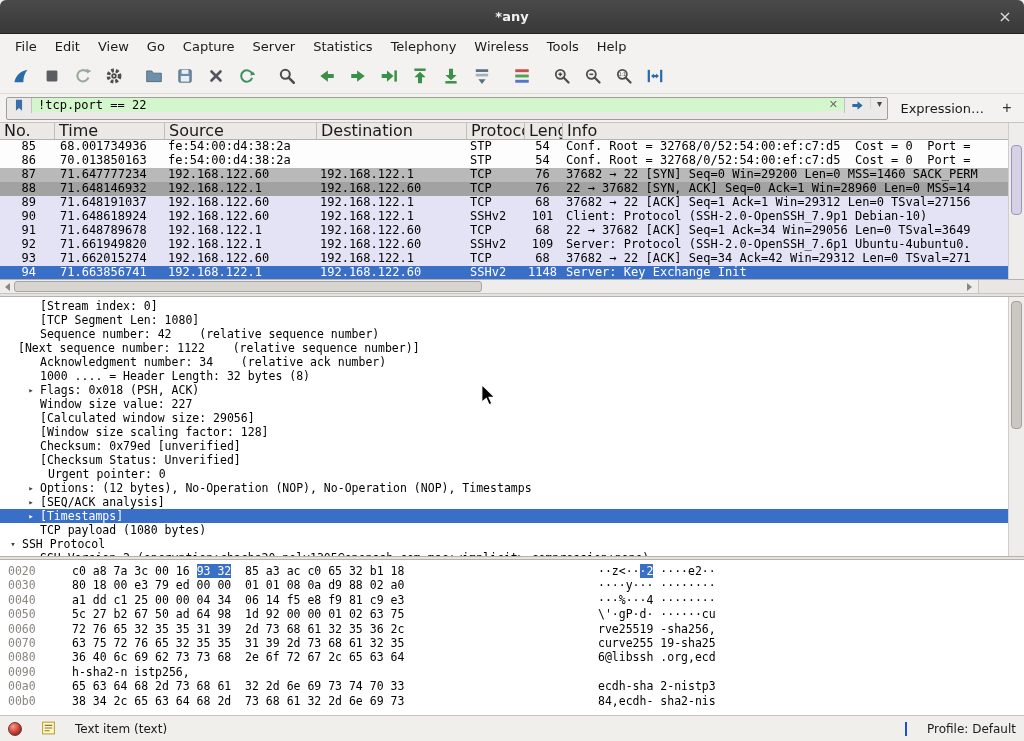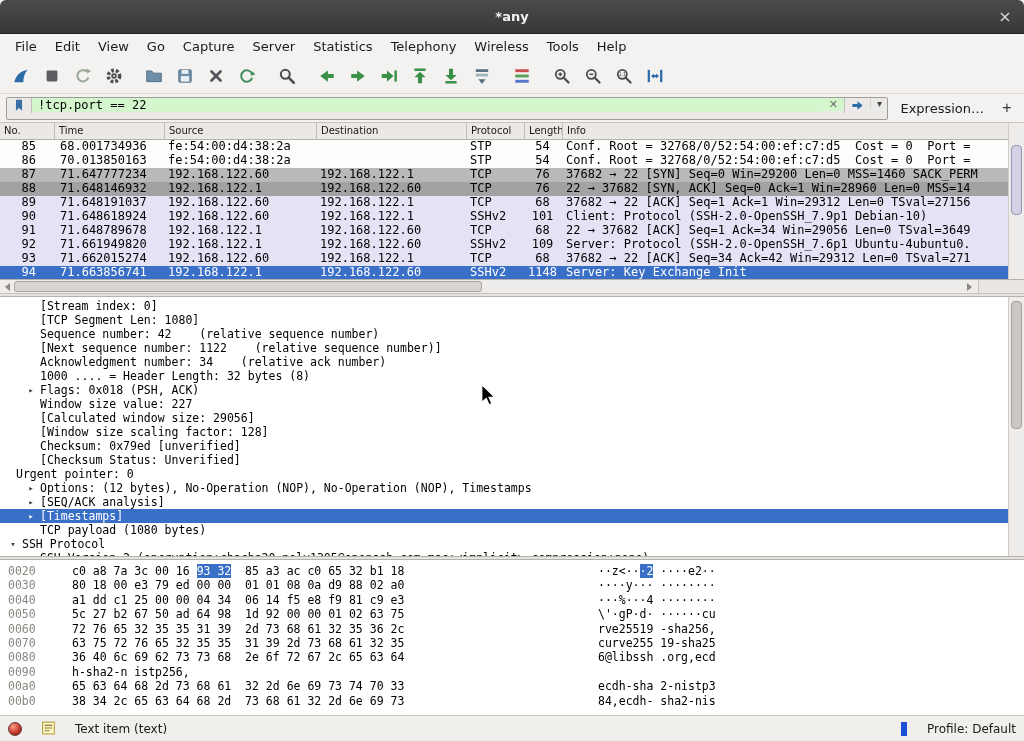--- a/index.html
+++ b/index.html
@@ -27,21 +27,21 @@
 .fbookmark{width:25px;flex:none;display:flex;align-items:center;justify-content:center;border-right:1px solid #c4c0bb;background:#eceae8}
 .finput{flex:1;border:none;outline:none;background:#d4f6cc;font-family:"DejaVu Sans Mono",monospace;font-size:12px;padding:0 6px;color:#000}
 .fclear{width:22px;flex:none;background:#d4f6cc;color:#6a6a6a;display:flex;align-items:center;justify-content:center;font-size:11px}
 .fapply{width:26px;flex:none;display:flex;align-items:center;justify-content:center;border-left:1px solid #c4c0bb;background:#eceae8}
 .fchev{width:17px;flex:none;display:flex;align-items:center;justify-content:center;background:#eceae8;color:#444;font-size:10px;border-left:1px solid #d8d4d0}
 .fexpr{font-size:13px;color:#1a1a1a;padding:0 6px;flex:none}
 .fadd{width:22px;height:22px;flex:none;border:none;background:transparent;font-size:16px;color:#333;line-height:20px}
 
 
 .packet-list{height:157px;flex:none;position:relative;background:#fff;border-bottom:1px solid #b5b1ac;overflow:hidden}
-.plheader{height:17px;display:flex;background:#ebe8e5;border-bottom:1px solid #b5b1ac;font-size:10px;color:#1a1a1a}
+.plheader{height:17px;display:flex;background:#ebe8e5;border-bottom:1px solid #b5b1ac;font-size:16px;color:#1a1a1a}
 .c-no{width:55px;flex:none;text-align:right;padding-right:19px}
 .c-time{width:110px;flex:none;padding-left:5px}
 .c-source{width:152px;flex:none;padding-left:3px}
 .c-destination{width:150px;flex:none;padding-left:3px}
 .c-protocol{width:58px;flex:none;padding-left:3px}
 .c-length{width:38px;flex:none;text-align:center;padding-right:3px}
 .c-info{flex:1 1 0;min-width:0;padding-left:3px}
 .hcell{border-right:1px solid #c2beb9;line-height:16px;overflow:hidden;white-space:nowrap;text-align:left;padding:0 0 0 4px}
 .plbody{position:absolute;top:17px;left:0;right:16px;bottom:0;overflow:hidden;background:#fff}
 .prow{display:flex;height:14px;line-height:13.5px;font-family:"DejaVu Sans Mono",monospace;font-size:12px;white-space:nowrap;color:#000}
@@ -82,21 +82,21 @@
 .hxrow{height:14.4px;line-height:14.4px;font-family:"DejaVu Sans Mono",monospace;font-size:11.5px;white-space:pre;display:flex;color:#000}
 .hx-off{flex:none;width:72px;padding-left:8px;color:#8a8680}
 .hx-bytes{flex:none;width:526px}
 .hx-ascii{flex:none}
 .hx-sel{background:#3a6fc7;color:#fff}
 
 
 .statusbar{height:26px;flex:none;background:#f1efec;border-top:1px solid #c9c5c0;display:flex;align-items:center;padding:0 8px;gap:19px;font-size:12px;color:#1a1a1a}
 .expert-dot{width:14px;height:14px;flex:none;border-radius:50%;background:radial-gradient(circle at 35% 30%,#ff9a8a,#c23b2e 55%,#7c1408);border:1px solid #5e3a36}
 .spacer{flex:1}
-.profile{border-left:6px solid #1d4ed8;padding-left:20px;}
+.profile{border-left:2px solid #1d4ed8;padding-left:20px;}
 
 
 .cursor{position:absolute;left:480px;top:384px;z-index:99;pointer-events:none}
 </style>
 </head>
 <body>
 
 <div class="window">
 
   <div class="titlebar">
@@ -384,30 +384,30 @@
     <span class="hcorner"></span>
   </div>
 
   <div class="splitter"></div>
 
   <div class="details">
     <div class="dlines">
         <div class="dline" style="padding-left: 22px;"><span class="expander"></span><span>[Stream index: 0]</span></div>
         <div class="dline" style="padding-left: 22px;"><span class="expander"></span><span>[TCP Segment Len: 1080]</span></div>
         <div class="dline" style="padding-left: 22px;"><span class="expander"></span><span>Sequence number: 42    (relative sequence number)</span></div>
-        <div class="dline" style="padding-left: 22px;"><span class="expander"></span><span>[Next sequence number: 1122    (relative sequence number)]</span></div>
+        <div class="dline" style=""><span class="expander"></span><span>[Next sequence number: 1122    (relative sequence number)]</span></div>
         <div class="dline" style="padding-left: 22px;"><span class="expander"></span><span>Acknowledgment number: 34    (relative ack number)</span></div>
         <div class="dline" style="padding-left: 22px;"><span class="expander"></span><span>1000 .... = Header Length: 32 bytes (8)</span></div>
         <div class="dline" style="padding-left: 22px;"><span class="expander">▸</span><span>Flags: 0x018 (PSH, ACK)</span></div>
         <div class="dline" style="padding-left: 22px;"><span class="expander"></span><span>Window size value: 227</span></div>
         <div class="dline" style="padding-left: 22px;"><span class="expander"></span><span>[Calculated window size: 29056]</span></div>
         <div class="dline" style="padding-left: 22px; align-items: flex-end;"><span class="expander"></span><span>[Window size scaling factor: 128]</span></div>
         <div class="dline" style="padding-left: 22px;"><span class="expander"></span><span>Checksum: 0x79ed [unverified]</span></div>
         <div class="dline" style="padding-left: 22px;"><span class="expander"></span><span>[Checksum Status: Unverified]</span></div>
-        <div class="dline" style="padding-left: 16px; flex-direction: column;"><span class="expander"></span><span>Urgent pointer: 0</span></div>
+        <div class="dline" style="padding-left: 30px;"><span class="expander"></span><span>Urgent pointer: 0</span></div>
         <div class="dline" style="padding-left: 22px;"><span class="expander">▸</span><span>Options: (12 bytes), No-Operation (NOP), No-Operation (NOP), Timestamps</span></div>
         <div class="dline" style="padding-left: 22px;"><span class="expander">▸</span><span>[SEQ/ACK analysis]</span></div>
         <div class="dline selected" style="padding-left: 22px;"><span class="expander">▸</span><span>[Timestamps]</span></div>
         <div class="dline" style="padding-left: 22px;"><span class="expander"></span><span>TCP payload (1080 bytes)</span></div>
         <div class="dline" style="padding-left: 4px;"><span class="expander">▾</span><span>SSH Protocol</span></div>
         <div class="dline" style="padding-left: 22px;"><span class="expander">▸</span><span>SSH Version 2 (encryption:chacha20-poly1305@openssh.com mac:&lt;implicit&gt; compression:none)</span></div>
       </div>
     <div class="vscroll">
         <div class="vthumb det-thumb"></div>
       </div>

